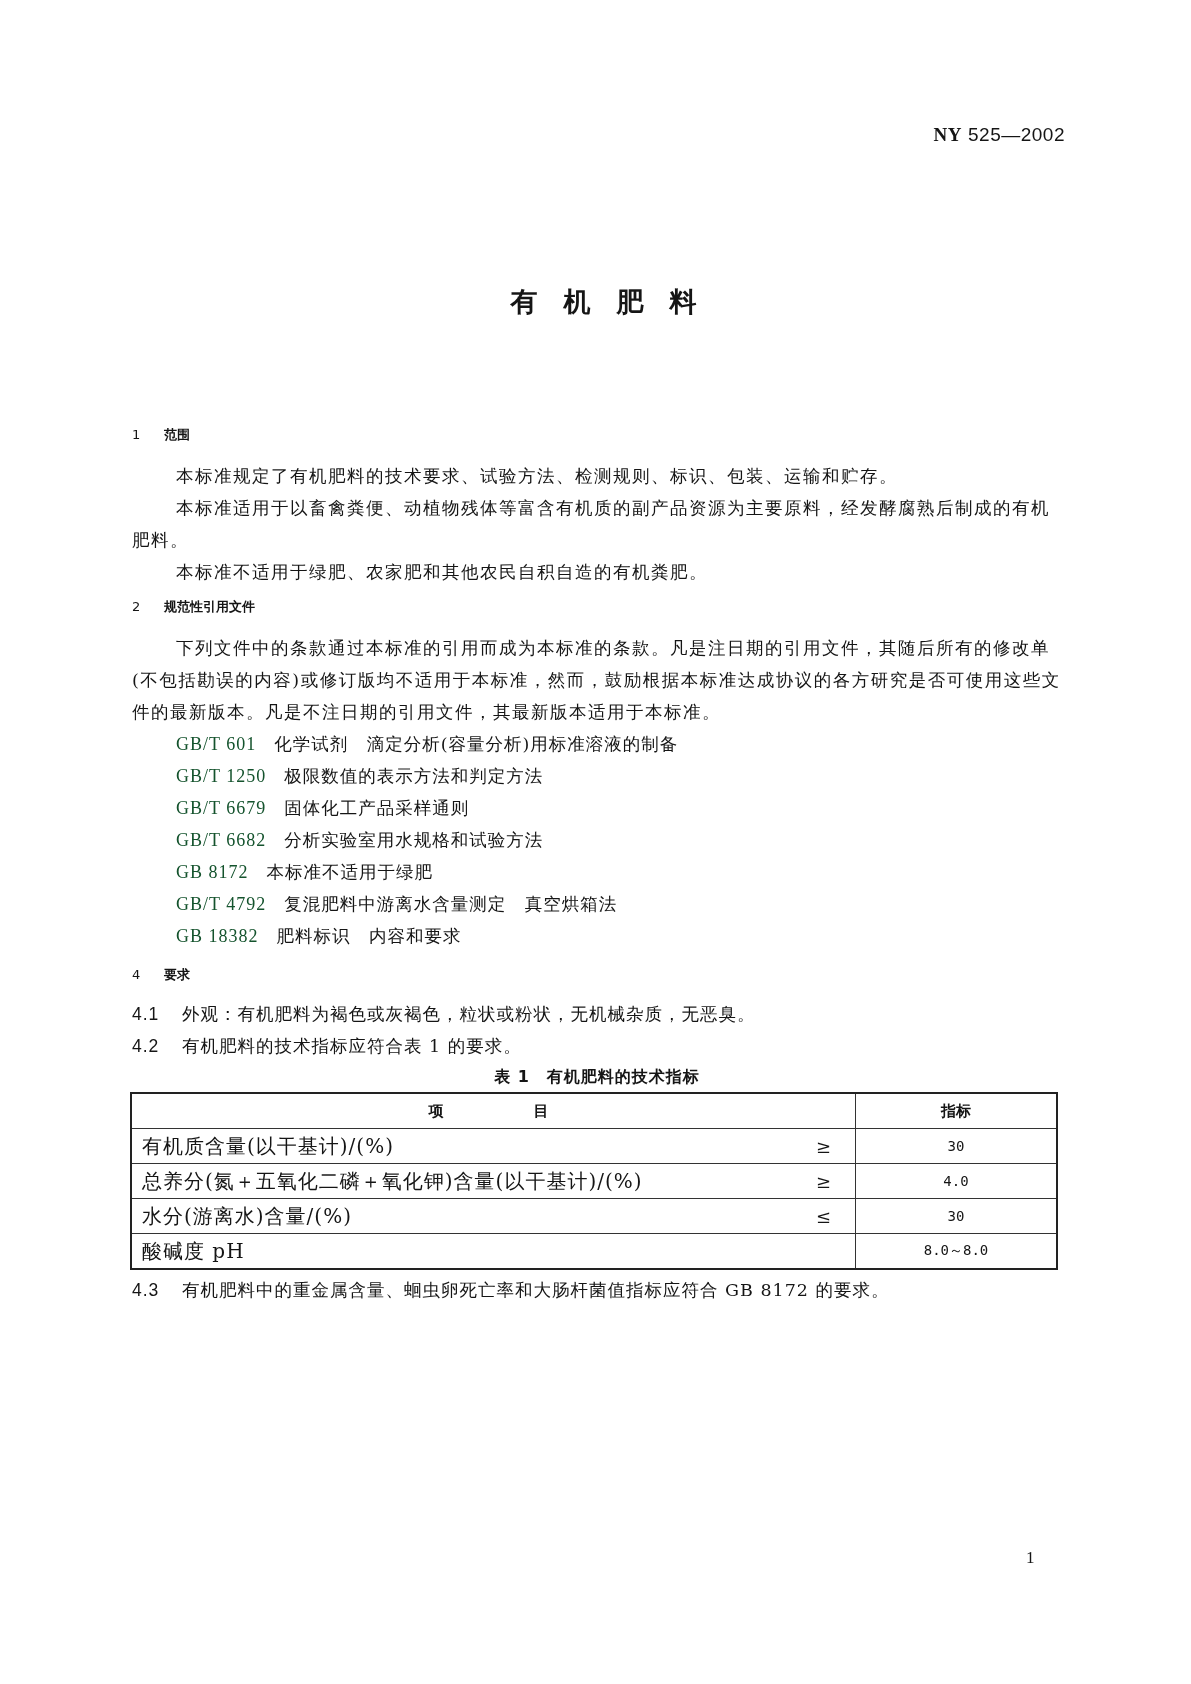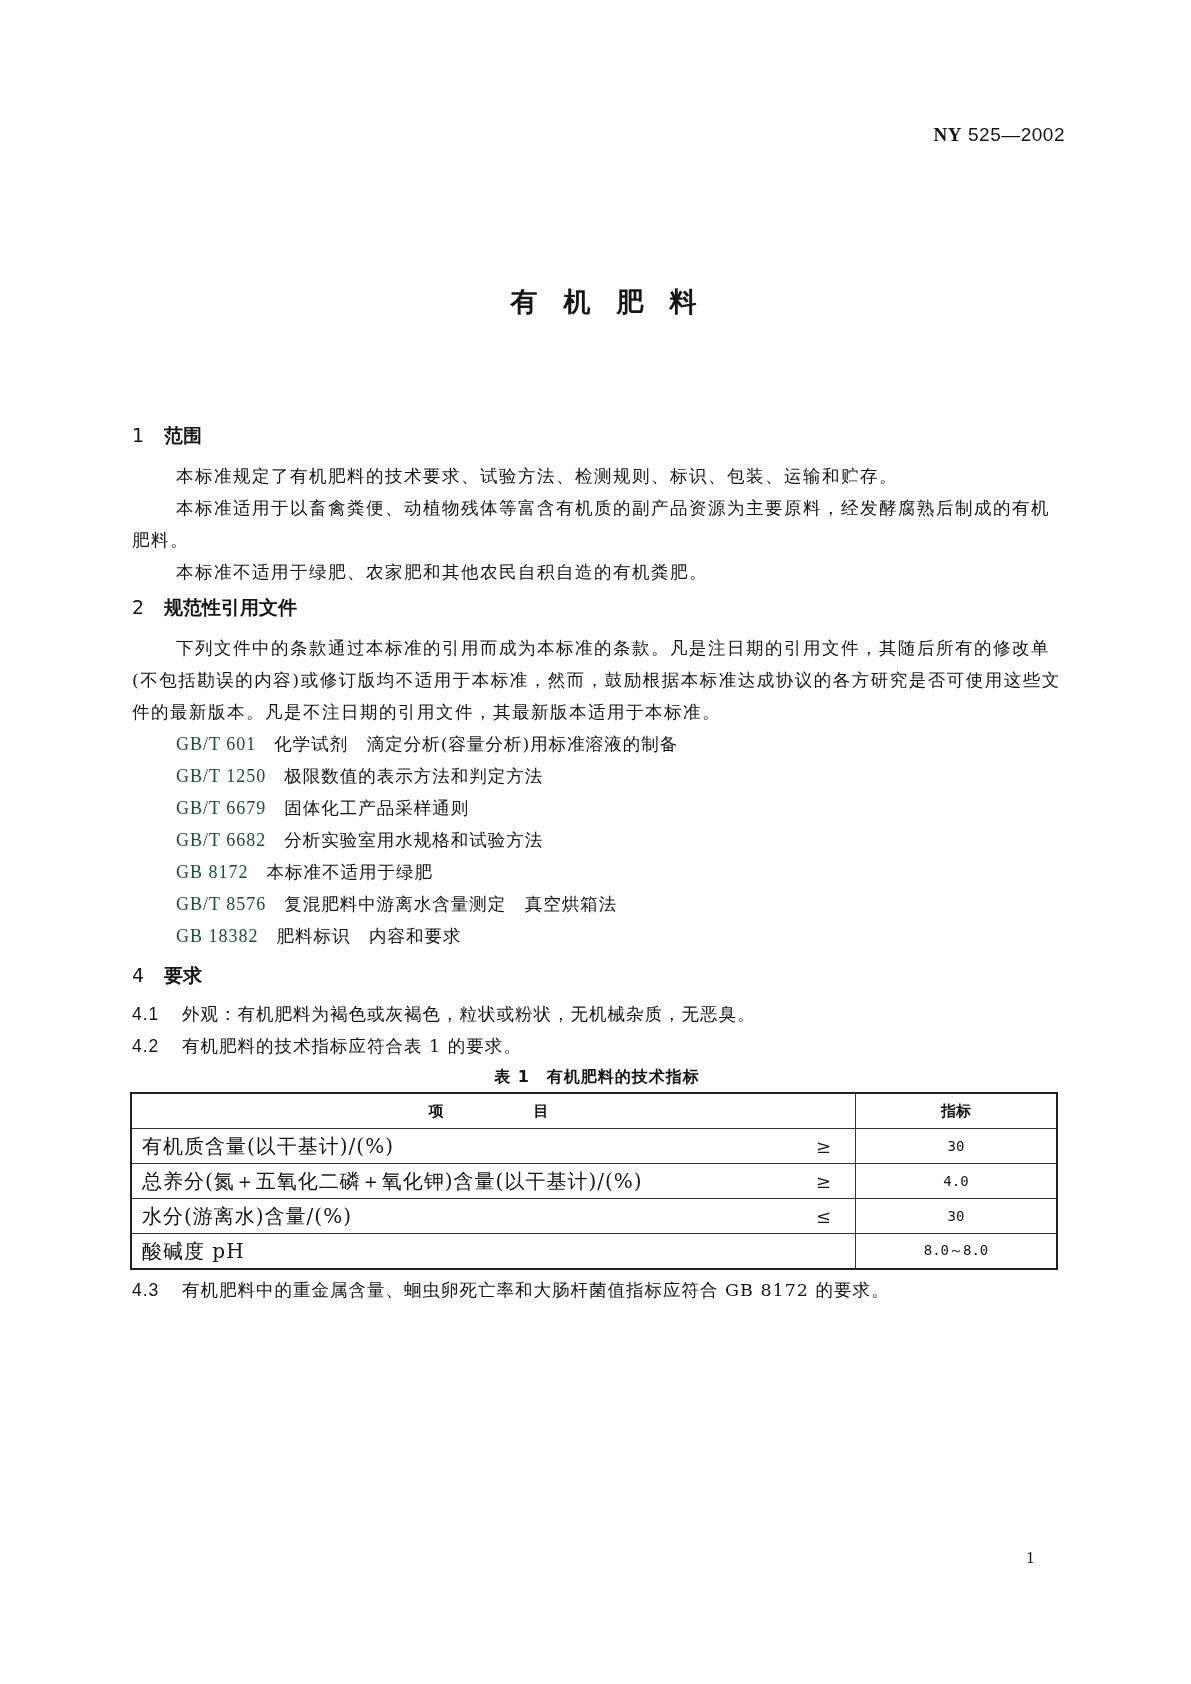--- a/index.html
+++ b/index.html
@@ -15,21 +15,21 @@
   }
   .std-code b { font-family: "Liberation Serif", serif; font-weight: bold; margin-right: 6px; }
   .doc-title {
     position: absolute; top: 284px; left: 0; width: 1191px; text-align: center;
     font-family: "DejaVu Sans", sans-serif; font-weight: bold;
     font-size: 27px; letter-spacing: 26px; padding-left: 42px; box-sizing: border-box;
   }
   .content { position: absolute; left: 132px; top: 420px; width: 930px; }
   .h {
     font-family: "DejaVu Sans", sans-serif; font-weight: bold;
-    font-size: 19px; margin: 0; height: 30px; line-height: 30px;
+    font-size: 13px; margin: 0; height: 30px; line-height: 30px;
   }
   .h .num { font-weight: normal; display: inline-block; width: 32px; }
   p { margin: 0; font-size: 17.5px; line-height: 32px; letter-spacing: 1.5px; }
   .ind { text-indent: 44px; }
   .ref { padding-left: 44px; font-size: 17.5px; line-height: 32px; letter-spacing: 1px; }
   .ref .code { display: inline-block; margin-right: 18px; color: #14532d; font-family: "Liberation Serif", serif; font-size: 18px; }
   .sub { font-size: 17.5px; line-height: 32px; letter-spacing: 1px; }
   .sub .n { font-family: "Liberation Sans", sans-serif; display: inline-block; width: 50px; }
   .caption {
     text-align: center; font-family: "DejaVu Sans", sans-serif; font-weight: bold;
@@ -65,21 +65,21 @@
   <div style="height:4px"></div>
   <div>
     <div class="h"><span class="num">2</span><span>规范性引用文件</span></div>
     <div style="height:10px"></div>
     <p class="ind">下列文件中的条款通过本标准的引用而成为本标准的条款。凡是注日期的引用文件，其随后所有的修改单(不包括勘误的内容)或修订版均不适用于本标准，然而，鼓励根据本标准达成协议的各方研究是否可使用这些文件的最新版本。凡是不注日期的引用文件，其最新版本适用于本标准。</p>
     <div class="ref"><span class="code">GB/T 601</span><span>化学试剂　滴定分析(容量分析)用标准溶液的制备</span></div>
     <div class="ref"><span class="code">GB/T 1250</span><span>极限数值的表示方法和判定方法</span></div>
     <div class="ref"><span class="code">GB/T 6679</span><span>固体化工产品采样通则</span></div>
     <div class="ref"><span class="code">GB/T 6682</span><span>分析实验室用水规格和试验方法</span></div>
     <div class="ref"><span class="code">GB 8172</span><span>本标准不适用于绿肥</span></div>
-    <div class="ref"><span class="code">GB/T 8576</span><span>复混肥料中游离水含量测定　真空烘箱法</span></div>
+    <div class="ref"><span class="code">GB/T 4792</span><span>复混肥料中游离水含量测定　真空烘箱法</span></div>
     <div class="ref"><span class="code">GB 18382</span><span>肥料标识　内容和要求</span></div>
   </div>
 
   <div style="height:4px"></div>
 
   <div style="height:4px"></div>
   <div>
     <div class="h"><span class="num">4</span><span>要求</span></div>
     <div style="height:8px"></div>
     <div class="sub"><span class="n">4.1</span><span>外观：有机肥料为褐色或灰褐色，粒状或粉状，无机械杂质，无恶臭。</span></div>

